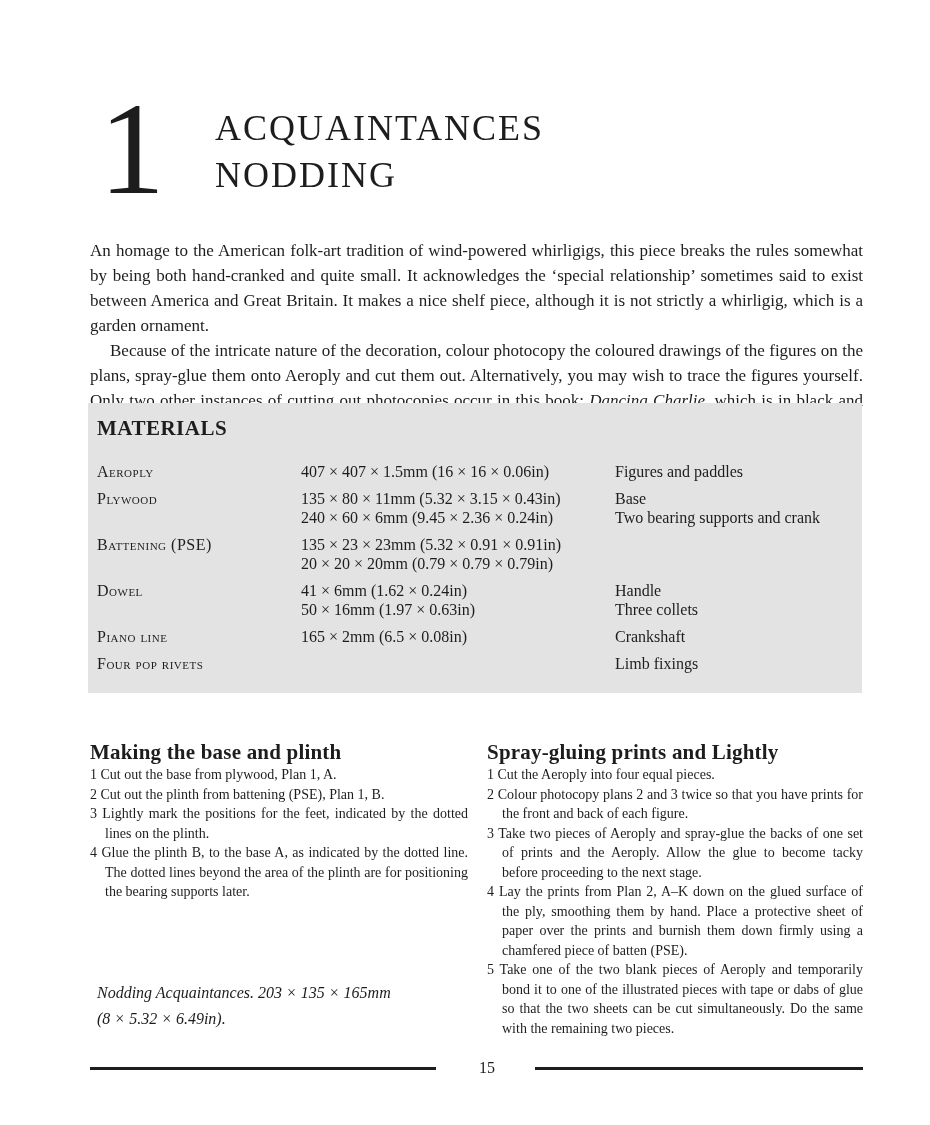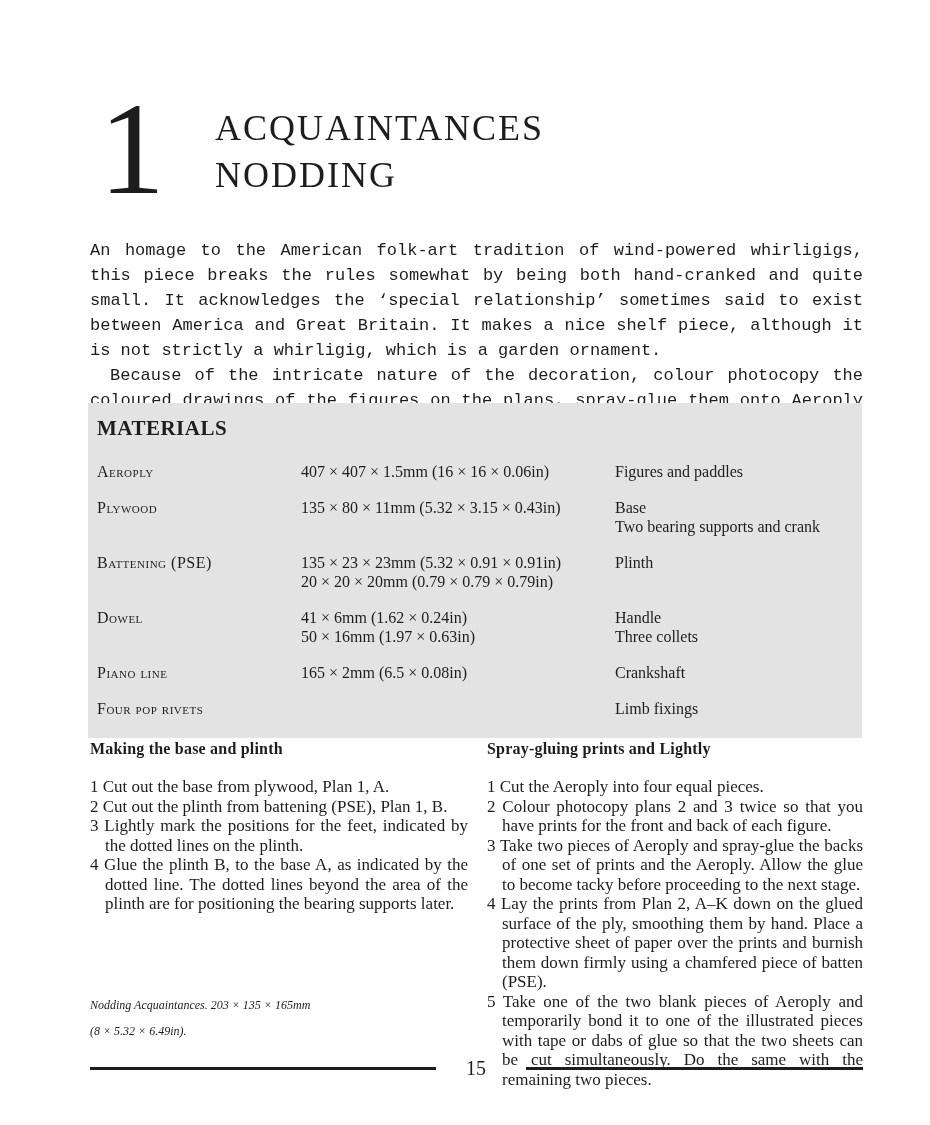--- a/index.html
+++ b/index.html
@@ -39,21 +39,20 @@
 
   
   .intro {
     position: absolute;
     top: 238px;
     left: 90px;
     width: 773px;
     font-size: 17px;
     line-height: 25px;
     text-align: justify;
-    font-family: Liberation Mono, monospace;
   }
   .intro p.indent { text-indent: 20px; }
   .italic { font-style: italic; }
 
   
   .materials {
     position: absolute;
     top: 403px;
     left: 88px;
     width: 774px;
@@ -61,82 +60,83 @@
     padding: 13px 10px 20px 9px;
   }
   .materials-heading {
     font-size: 21px;
     font-weight: bold;
     letter-spacing: 0.5px;
   }
   .mat-row {
     display: grid;
     grid-template-columns: 204px 314px 1fr;
-    margin-top: 17px;
+    margin-top: 8px;
     font-size: 16px;
     line-height: 19px;
   }
   .mat-row.first { margin-top: 21px; }
   .mat-name {
     font-variant: small-caps;
     letter-spacing: 0.5px;
   }
 
   
   .columns {
     position: absolute;
     top: 740px;
     left: 90px;
     width: 773px;
     display: flex;
   }
   .col-left  { width: 378px; }
   .col-right { width: 376px; margin-left: 19px; }
   .section-heading {
-    font-size: 16px;
+    font-size: 21px;
     font-weight: bold;
     letter-spacing: 0.2px;
-    margin-bottom: 19px;
+    margin-bottom: 0;
   }
   .step {
-    font-size: 17px;
+    font-size: 14px;
     line-height: 19.5px;
     text-align: justify;
     padding-left: 15px;
     text-indent: -15px;
   }
   .step .num { }
 
   
   .caption {
     margin-top: 78px;
     font-style: italic;
-    font-size: 12px;
+    font-size: 16px;
     line-height: 26px;
+    margin-left: 7px;
   }
 
   
   .footer {
     position: absolute;
     top: 1056px;
     left: 90px;
     width: 773px;
     display: flex;
     align-items: center;
     height: 24px;
   }
   .footer-rule {
     height: 3px;
     background: #1d1d1d;
   }
   .footer-rule.left { width: 346px; }
   .footer-rule.right { flex: 1; }
   .page-number {
-    font-size: 20px;
-    margin: 0 40px 0 30px;
+    font-size: 16px;
+    margin: 0 40px 0 43px;
     line-height: 1;
   }
 </style>
 </head>
 <body>
 
 <div class="page">
 
   <div class="chapter-head">
     <div class="chapter-number">1</div>
@@ -161,35 +161,35 @@
       </div>
       <div>
         <div>Figures and paddles</div>
       </div>
     </div>
 
     <div class="mat-row">
       <div class="mat-name">Plywood</div>
       <div>
         <div>135 × 80 × 11mm (5.32 × 3.15 × 0.43in)</div>
+        <div>240 × 60 × 6mm (9.45 × 2.36 × 0.24in)</div>
       </div>
       <div>
         <div>Base</div>
         <div>Two bearing supports and crank</div>
       </div>
     </div>
 
     <div class="mat-row">
       <div class="mat-name">Battening (PSE)</div>
       <div>
         <div>135 × 23 × 23mm (5.32 × 0.91 × 0.91in)</div>
         <div>20 × 20 × 20mm (0.79 × 0.79 × 0.79in)</div>
       </div>
       <div>
-        <div>Plinth</div>
       </div>
     </div>
 
     <div class="mat-row">
       <div class="mat-name">Dowel</div>
       <div>
         <div>41 × 6mm (1.62 × 0.24in)</div>
         <div>50 × 16mm (1.97 × 0.63in)</div>
       </div>
       <div>

